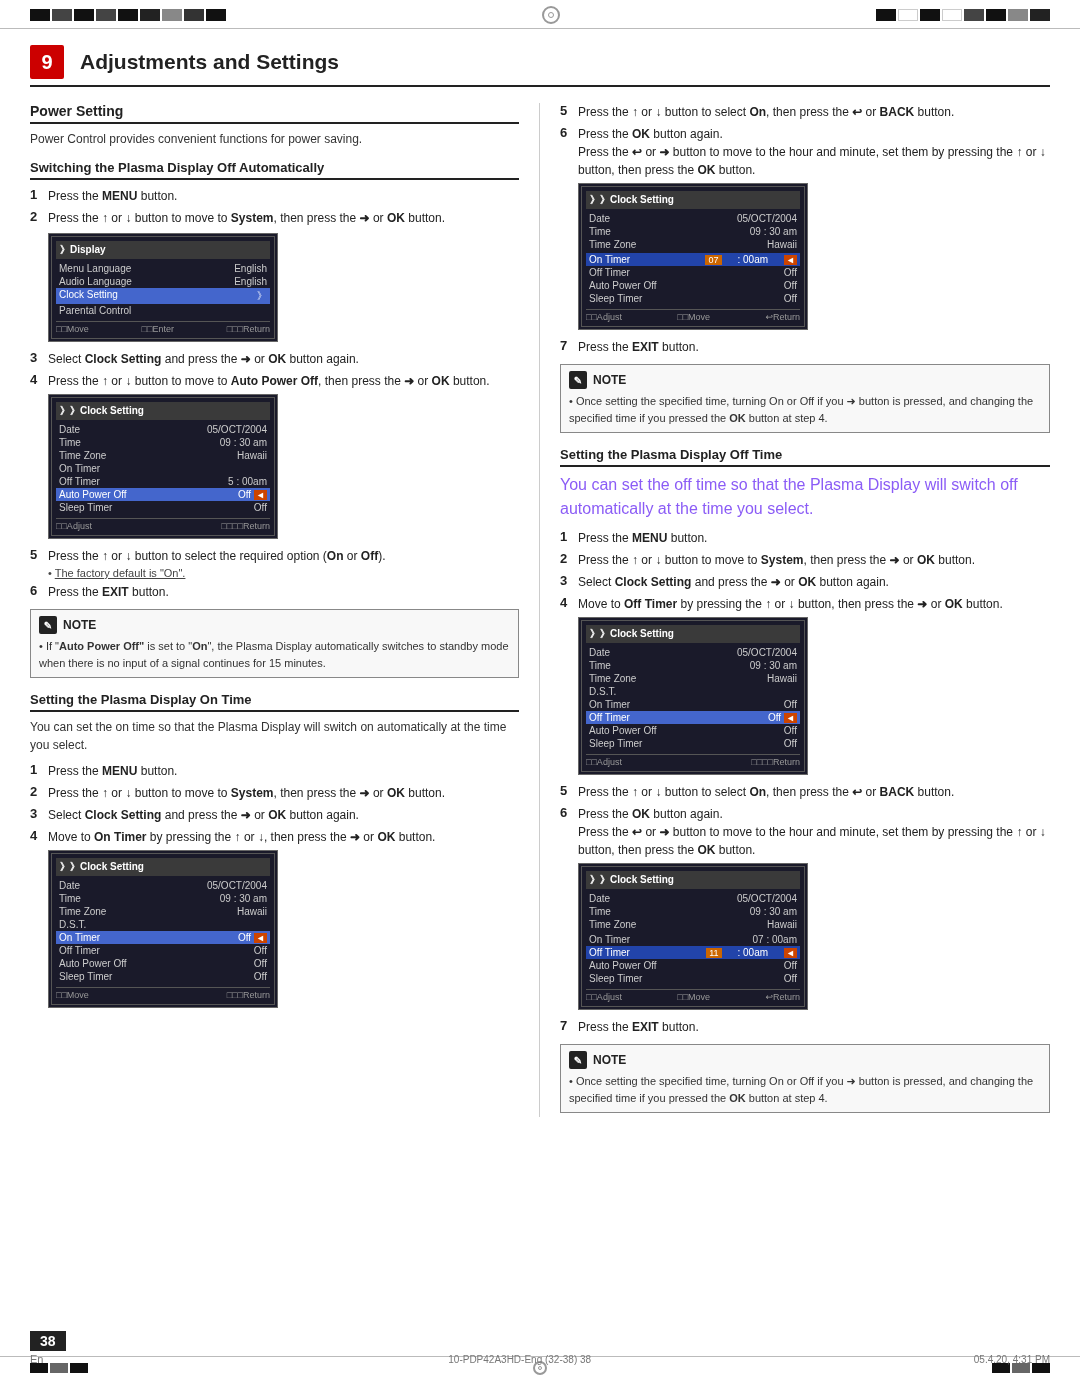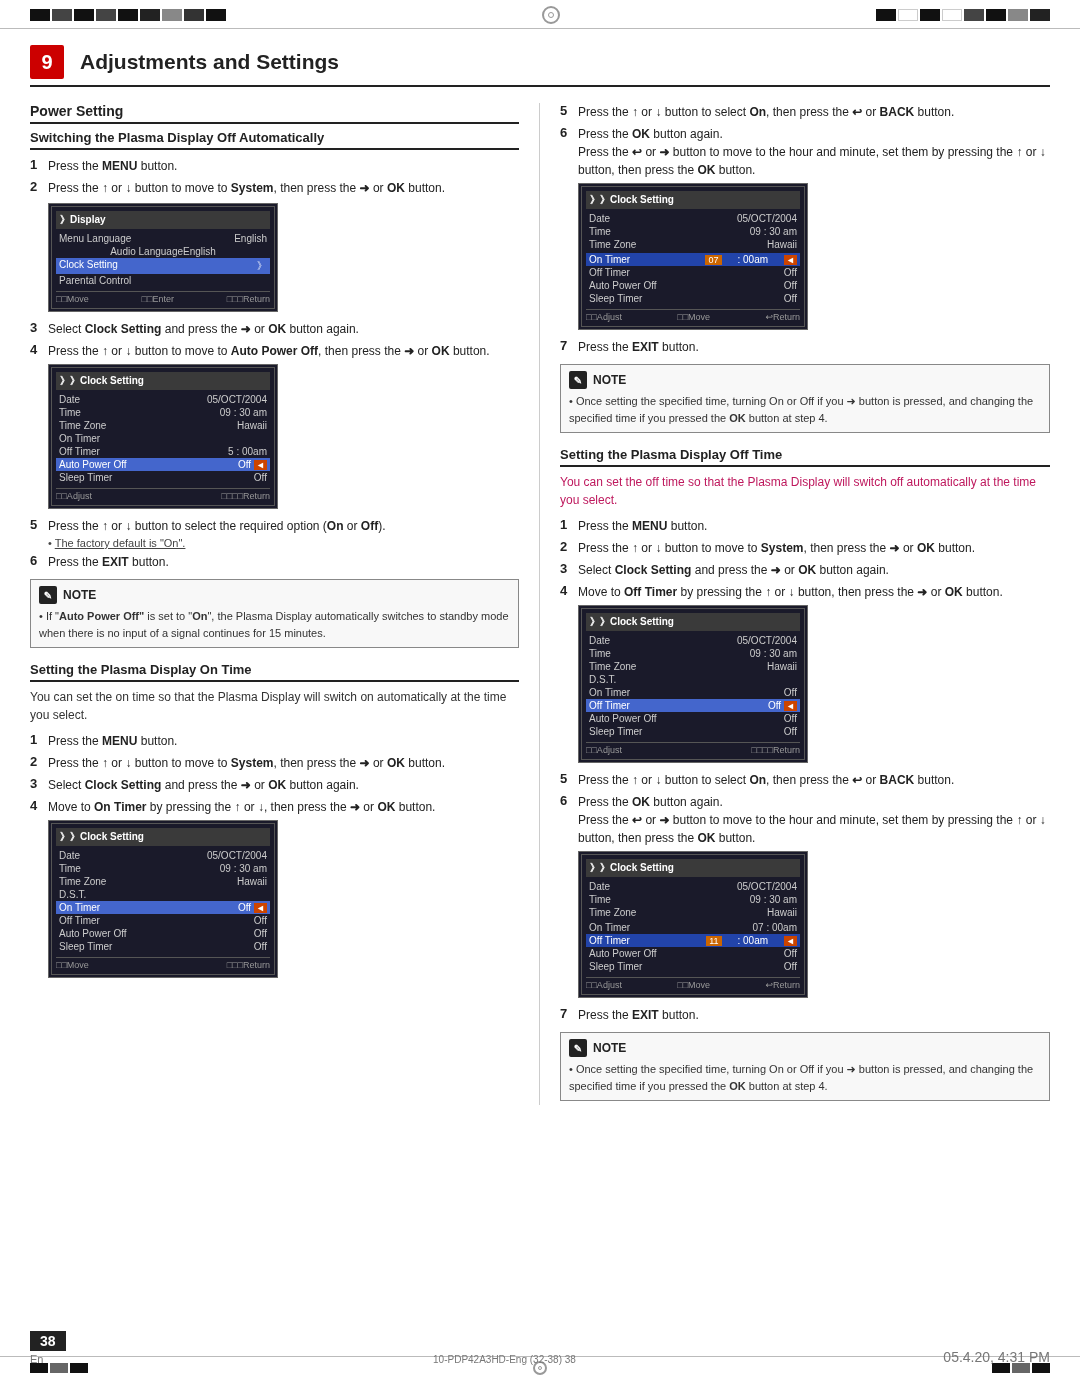--- a/index.html
+++ b/index.html
@@ -49,20 +49,21 @@
   <div style="background:#c00;color:#fff;font-size:20px;font-weight:bold;width:34px;height:34px;display:flex;align-items:center;justify-content:center;border-radius:2px;margin-right:16px;flex-shrink:0;">9</div>
   <div style="font-size:21px;font-weight:bold;color:#222;">Adjustments and Settings</div>
 </div>
 
 <div style="display:flex;padding:8px 30px 60px;gap:0;">
 
   <div style="width:50%;padding-right:20px;border-right:1px solid #ccc;">
 
     <div>
       <div style="font-size:14px;font-weight:bold;border-bottom:2px solid #222;padding-bottom:3px;margin-bottom:6px;">Power Setting</div>
+      <div style="font-size:12px;color:#333;margin-bottom:12px;line-height:1.5;">Power Control provides convenient functions for power saving.</div>
     </div>
 
     <div>
       <div style="font-size:13px;font-weight:bold;border-bottom:2px solid #222;padding-bottom:3px;margin-bottom:7px;">Switching the Plasma Display Off Automatically</div>
 
       <div style="display:flex;margin-bottom:4px;">
         <span style="font-weight:bold;font-size:13px;min-width:18px;">1</span>
         <span style="font-size:12px;line-height:1.5;">Press the <b>MENU</b> button.</span>
       </div>
 
@@ -71,21 +72,21 @@
         <span style="font-size:12px;line-height:1.5;">Press the <b>↑</b> or <b>↓</b> button to move to <b>System</b>, then press the <b>➜</b> or <b>OK</b> button.</span>
       </div>
 
       <div style="margin:6px 0 8px 18px;width:230px;background:#1a1a2a;border:1px solid #666;padding:2px;">
         <div style="border:1px solid #555;padding:4px;">
           <div style="background:#3a3a3a;color:#fff;font-size:10px;font-weight:bold;padding:2px 4px;margin-bottom:3px;">》Display</div>
           <div style="display:flex;justify-content:space-between;font-size:10px;color:#ccc;padding:1px 3px;text-align:right;">
             <span>Menu Language</span>
               <span>English</span>
           </div>
-          <div style="display:flex;justify-content:center;font-size:10px;color:#ccc;padding:1px 3px;">
+          <div style="display:flex;justify-content:space-between;font-size:10px;color:#ccc;padding:1px 3px;">
             <span>Audio Language</span>
               <span>English</span>
           </div>
           <div style="display:flex;justify-content:space-between;font-size:10px;color:#fff;padding:1px 3px;background:#4466cc;">
             <span>Clock Setting</span>
               <span>》</span>
           </div>
           <div style="display:flex;justify-content:space-between;font-size:10px;color:#ccc;padding:1px 3px;">
             <span>Parental Control</span>
               <span></span>
@@ -296,21 +297,21 @@
         <div style="display:flex;align-items:center;font-weight:bold;font-size:12px;margin-bottom:4px;">
           <div style="width:18px;height:18px;background:#222;color:#fff;display:flex;align-items:center;justify-content:center;font-size:10px;font-weight:bold;margin-right:6px;border-radius:2px;">✎</div>
           <span>NOTE</span>
         </div>
         <div style="font-size:11px;color:#333;line-height:1.5;">• Once setting the specified time, turning On or Off if you ➜ button is pressed, and changing the specified time if you pressed the <b>OK</b> button at step 4.</div>
       </div>
     </div>
 
     <div>
       <div style="font-size:13px;font-weight:bold;border-bottom:2px solid #222;padding-bottom:3px;margin-bottom:6px;">Setting the Plasma Display Off Time</div>
-      <div style="font-size:12px;color:#be185d;margin-bottom:8px;line-height:1.5;">You can set the off time so that the Plasma Display will switch off automatically at the time you select.</div>
+      <div style="font-size:16px;color:#8b5cf6;margin-bottom:8px;line-height:1.5;">You can set the off time so that the Plasma Display will switch off automatically at the time you select.</div>
 
       <div style="display:flex;margin-bottom:4px;">
         <span style="font-weight:bold;font-size:13px;min-width:18px;">1</span>
         <span style="font-size:12px;line-height:1.5;">Press the <b>MENU</b> button.</span>
       </div>
       <div style="display:flex;margin-bottom:4px;">
         <span style="font-weight:bold;font-size:13px;min-width:18px;">2</span>
         <span style="font-size:12px;line-height:1.5;">Press the <b>↑</b> or <b>↓</b> button to move to <b>System</b>, then press the <b>➜</b> or <b>OK</b> button.</span>
       </div>
       <div style="display:flex;margin-bottom:4px;">
@@ -450,14 +451,14 @@
     <div style="width:18px;height:10px;background:#111;"></div>
   </div>
 </div>
 
 <div style="position:absolute;bottom:16px;left:0;right:0;display:flex;justify-content:space-between;align-items:flex-end;padding:0 30px;">
   <div style="display:flex;flex-direction:column;align-items:flex-start;">
     <div style="font-weight:bold;font-size:14px;background:#222;color:#fff;padding:2px 10px;">38</div>
     <div style="font-size:11px;color:#777;margin-top:2px;">En</div>
   </div>
   <div style="font-size:10px;color:#777;">10-PDP42A3HD-Eng (32-38)    38</div>
-  <div style="font-size:14px;color:#777;">05.4.20, 4:31 PM</div>
+  <div style="font-size:10px;color:#777;">05.4.20, 4:31 PM</div>
 </div>
 
 </body></html>

